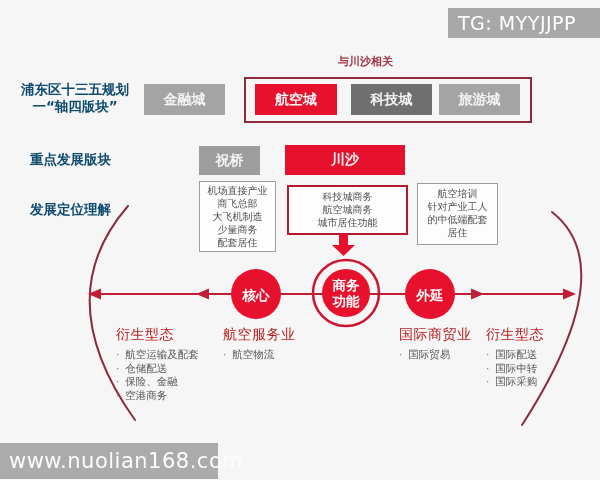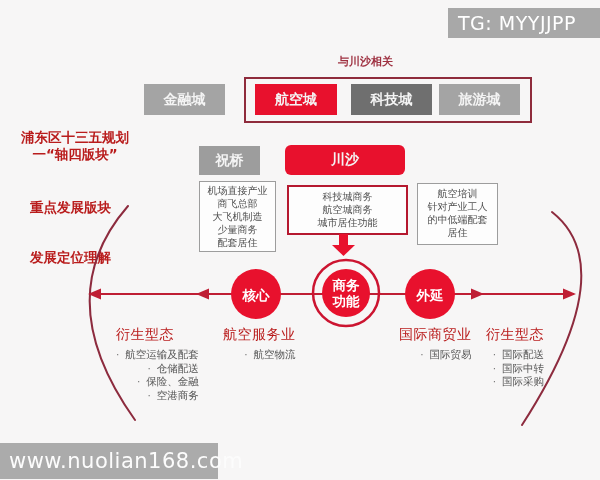--- a/index.html
+++ b/index.html
@@ -8,21 +8,21 @@
     background:#f7f6f6; font-family:"DejaVu Sans", sans-serif;
   }
   .abs { position:absolute; }
 
   .tg-badge {
     left:448px; top:8px; width:152px; height:30px;
     background:#a8a8a8; color:#ffffff; font-size:19px; line-height:30px;
     padding-left:10px; box-sizing:border-box; letter-spacing:0.5px;
   }
 
-  .side-label { color:#b91c1c; font-weight:bold; font-size:13.5px;margin-top:48px; }
+  .side-label { color:#0c4a6e; font-weight:bold; font-size:13.5px; }
   .plan-title { left:0; top:81px; width:150px; text-align:center; line-height:17px; white-space:pre-line; }
   .key-blocks  { left:30px; top:151px; }
   .positioning { left:30px; top:201px; }
 
   .related-label { left:338px; top:54px; width:100px; 
     color:#9e3040; font-weight:bold; font-size:11px; }
 
   .city-box {
     color:#f4f4f4; font-size:14px; font-weight:600; text-align:center;
     display:flex; align-items:center; justify-content:center; box-sizing:border-box;
@@ -32,42 +32,42 @@
   .bg-red   { background:#e8112d; }
 
   .finance { left:144px; top:84px; width:81px; height:31px; }
   .red-container { left:244px; top:77px; width:288px; height:46px;
     border:2px solid #8f2b3c; box-sizing:border-box; }
   .aviation { left:255px; top:84px; width:82px; height:31px; }
   .tech     { left:351px; top:84px; width:81px; height:31px; }
   .tourism  { left:439px; top:84px; width:81px; height:31px; }
 
   .zhuqiao  { left:199px; top:146px; width:61px;  height:29px; background:#9d9d9d; }
-  .chuansha { left:285px; top:145px; width:120px; height:30px; font-weight:bold;border-radius:6px; }
+  .chuansha { left:285px; top:145px; width:120px; height:30px; font-weight:bold; }
   .huinan   { left:420px; top:146px; width:58px;  height:29px; background:#9d9d9d; }
 
   .def-box {
     background:#fdfdfd; text-align:center; font-size:10px; line-height:13px;
     color:#4f4f4f; white-space:pre-line; box-sizing:border-box;
   }
   .def-zhuqiao  { left:199px; top:181px; width:77px;  height:71px; border:1.5px solid #9d9d9d; padding-top:2px; }
   .def-chuansha { left:287px; top:185px; width:121px; height:50px; border:2px solid #b5182f; padding-top:3px; }
   .def-huinan   { left:417px; top:183px; width:81px;  height:62px; border:1.5px solid #9d9d9d; padding-top:3px; }
 
   .overlay { left:0; top:0; width:600px; height:480px; pointer-events:none; }
 
   .circle-label { color:#ffffff; font-weight:bold; text-align:center; }
   .core-label      { left:226px; top:287px; width:60px; font-size:13.5px; }
   .business-label  { left:316px; top:277px; width:60px; font-size:13.5px; line-height:16px; white-space:pre-line; }
   .extension-label { left:400px; top:287px; width:60px; font-size:13.5px; }
 
   .col { }
   .col-heading { font-size:14px; font-weight:normal; color:#b91c1c; letter-spacing:0.5px; white-space:nowrap; }
   .col ul { list-style:none; margin:4px 0 0 0; padding:0; font-size:10.5px; color:#555555; }
-  .col li { line-height:13.5px; white-space:nowrap;text-align:right; }
+  .col li { line-height:13.5px; white-space:nowrap; }
   .col li::before { content:"·"; margin-right:6px; color:#777777; }
   .col1 { left:116px; top:326px; }
   .col2 { left:223px; top:326px; }
   .col3 { left:310px; top:345px; }
   .col4 { left:399px; top:326px; }
   .col5 { left:486px; top:326px; }
 
   .watermark {
     left:0; top:443px; width:218px; height:36px; background:#ababab;
     color:#fcfcfc; font-size:21px; line-height:36px; padding-left:9px;

